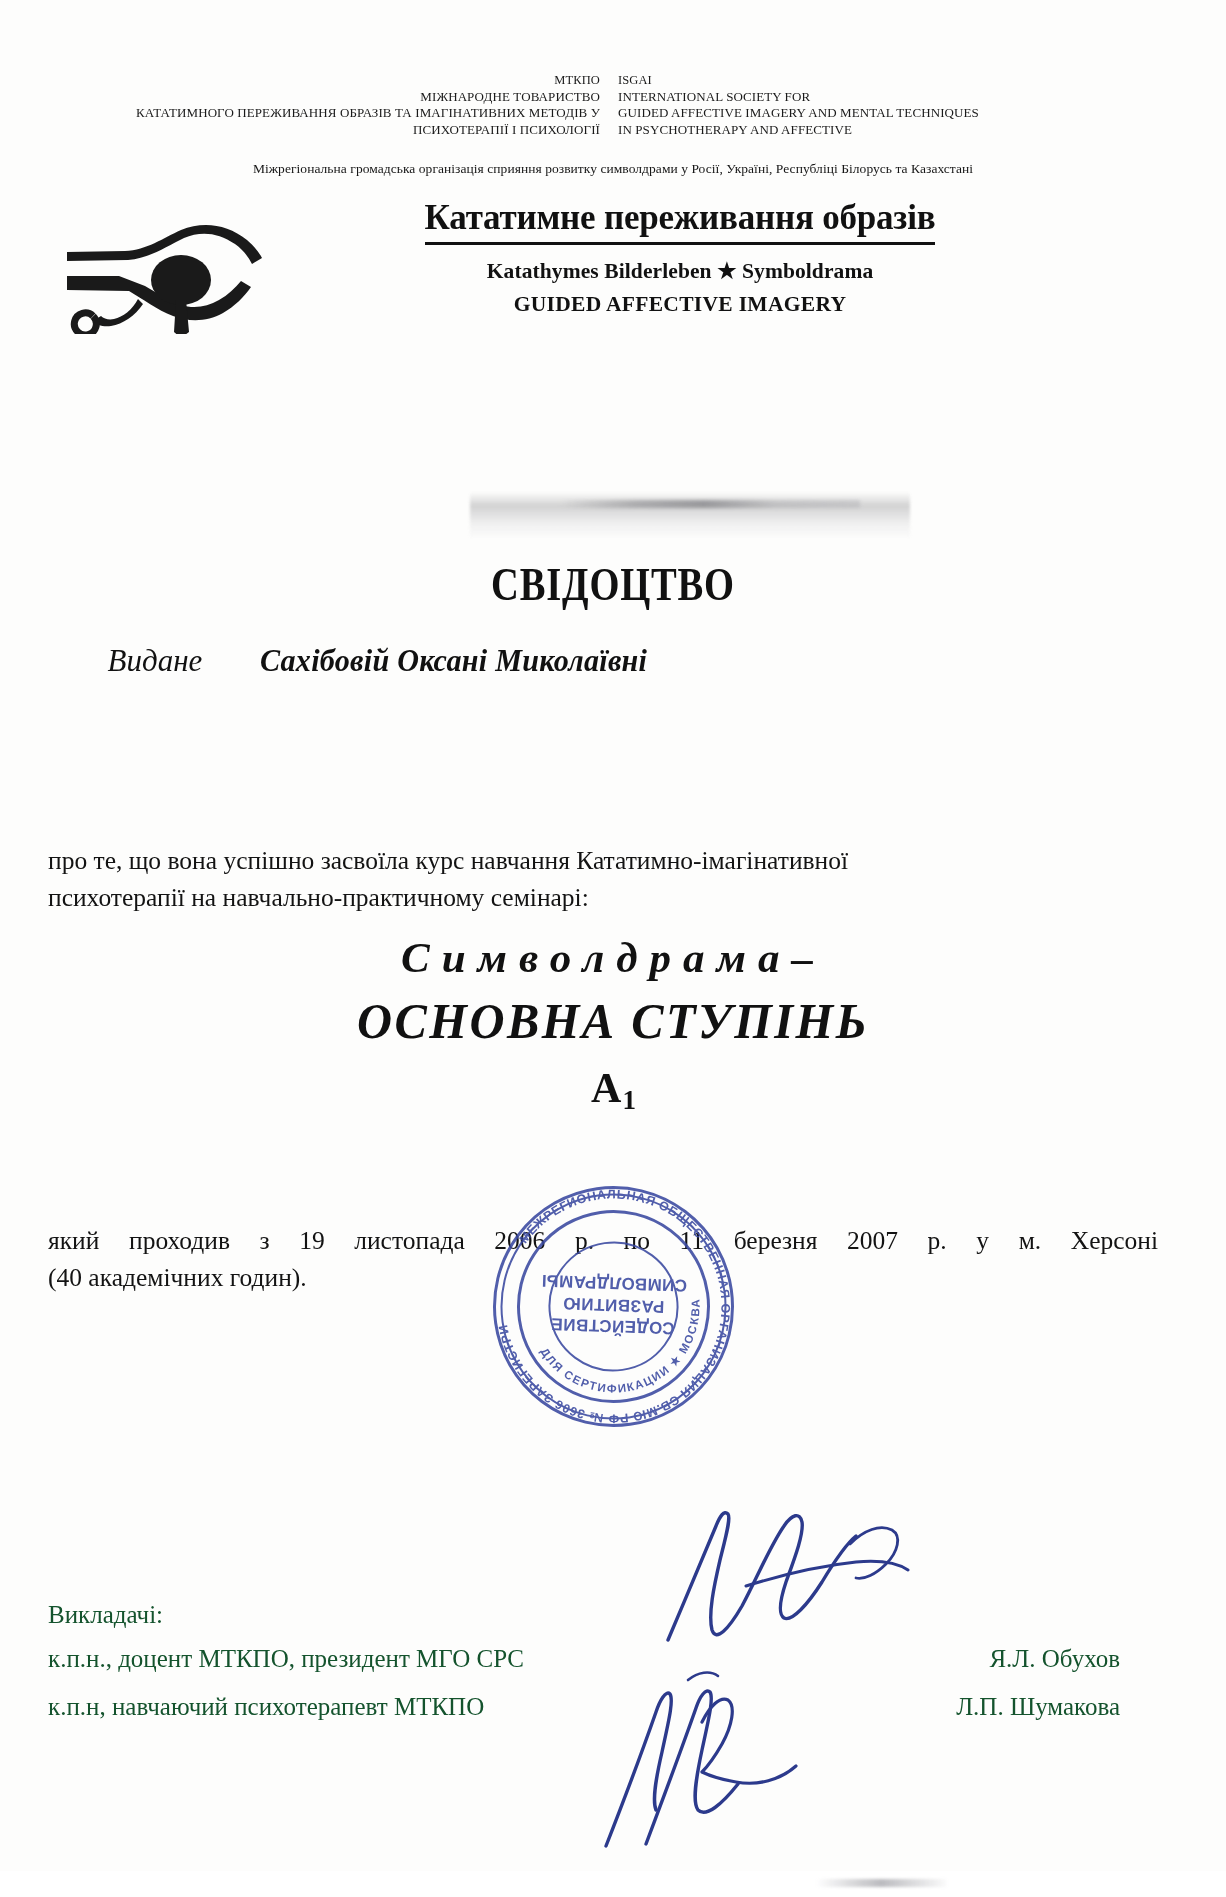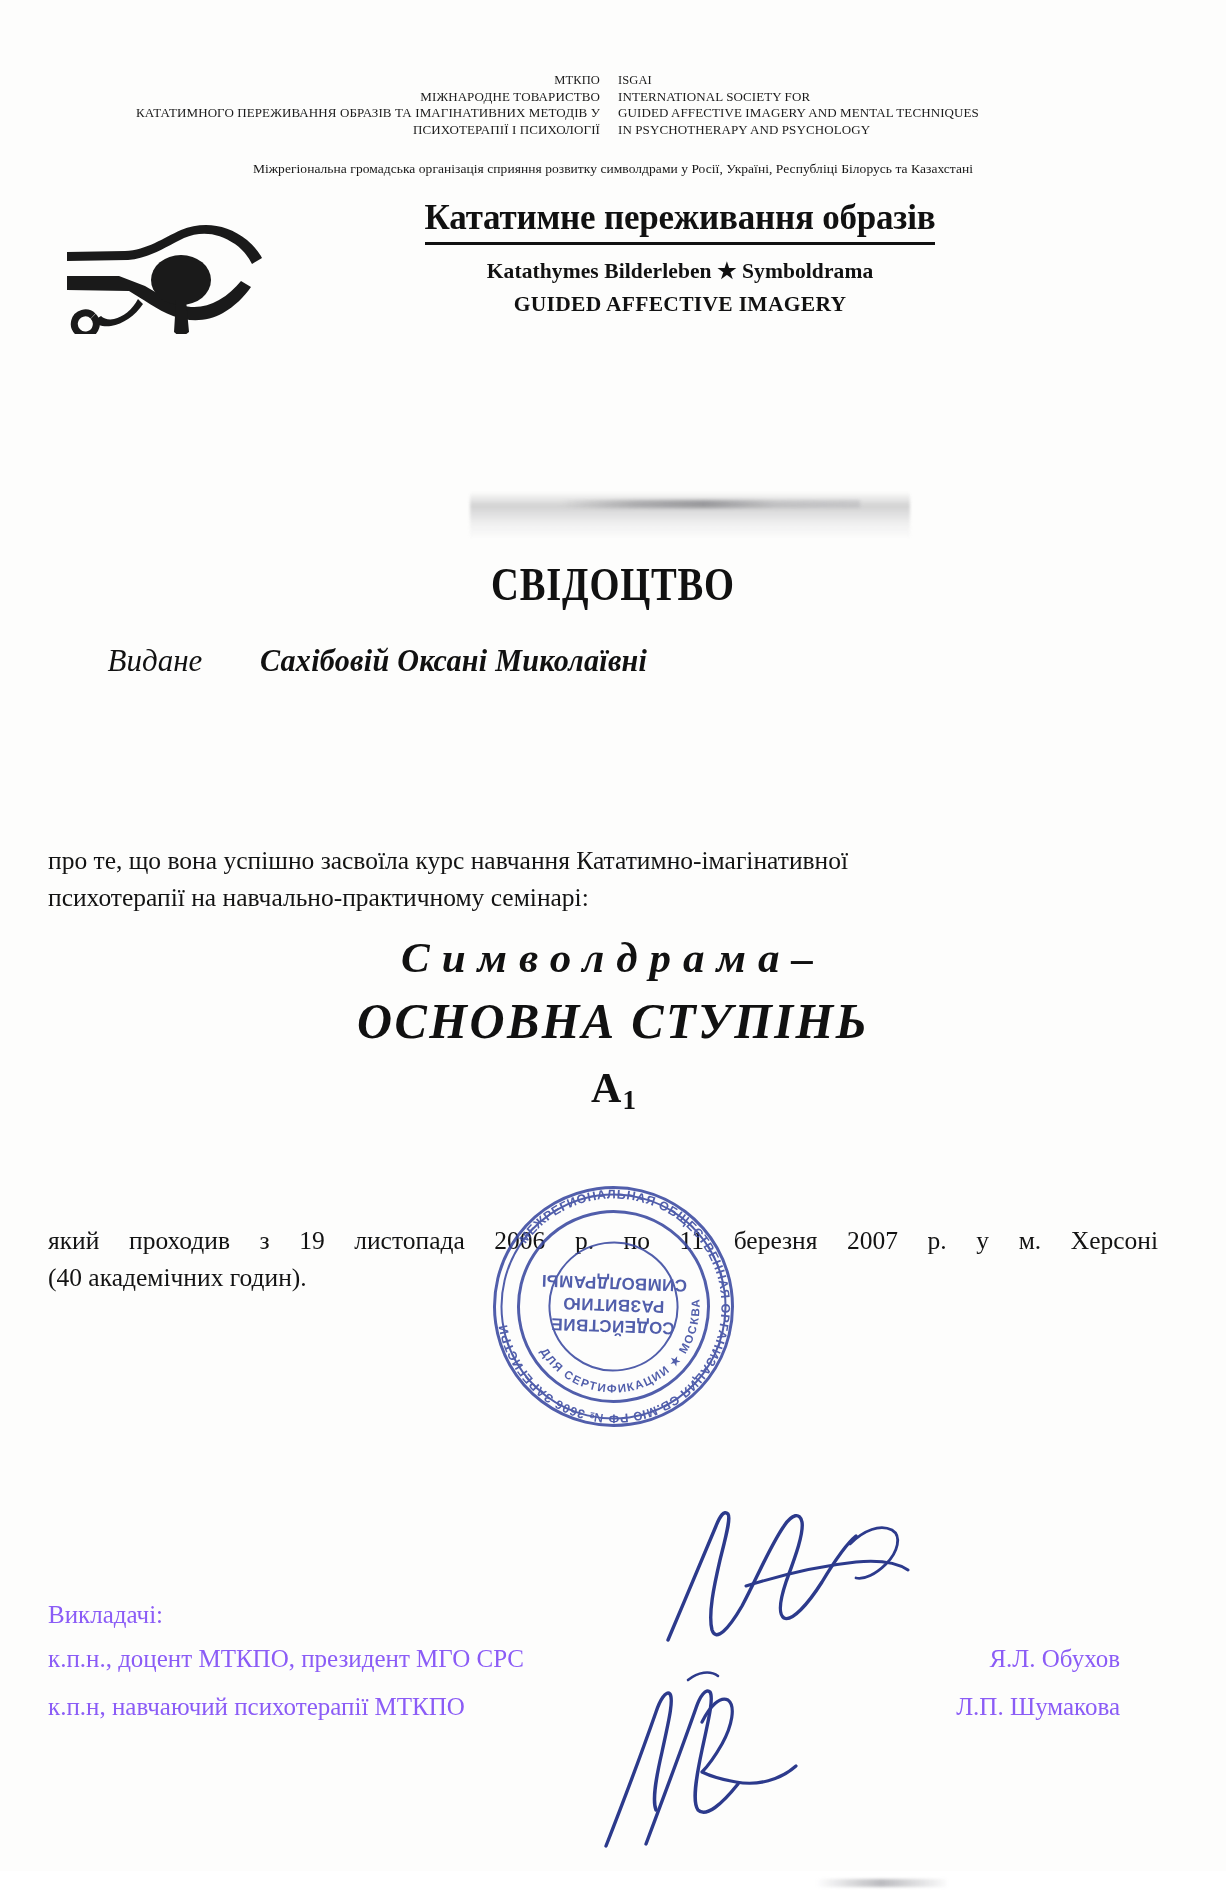--- a/index.html
+++ b/index.html
@@ -274,21 +274,21 @@
   .stamp svg { display: block; }
 
   
   .sig-block {
     position: absolute;
     left: 48px;
     top: 1598px;
     width: 1120px;
     font-size: 25px;
     line-height: 34px;
-    color: #8b5cf6;
+    color: #14532d;
   }
   .sig-teachers-label {
     margin-bottom: 10px;
     font-size: 25px;
   }
   .sig-row {
     display: flex;
     align-items: baseline;
     justify-content: space-between;
     margin-top: 14px;
@@ -356,21 +356,21 @@
       <div class="lh-col-left">
         <div class="lh-line">МТКПО</div>
         <div class="lh-line big">МІЖНАРОДНЕ ТОВАРИСТВО</div>
         <div class="lh-line big">КАТАТИМНОГО  ПЕРЕЖИВАННЯ ОБРАЗІВ  ТА ІМАГІНАТИВНИХ МЕТОДІВ У</div>
         <div class="lh-line big">ПСИХОТЕРАПІЇ І ПСИХОЛОГІЇ</div>
       </div>
       <div class="lh-col-right">
         <div class="lh-line">ISGAI</div>
         <div class="lh-line big">INTERNATIONAL SOCIETY FOR</div>
         <div class="lh-line big">GUIDED AFFECTIVE IMAGERY AND MENTAL TECHNIQUES</div>
-        <div class="lh-line big">IN PSYCHOTHERAPY AND PSYCHOLOGY</div>
+        <div class="lh-line big">IN PSYCHOTHERAPY AND AFFECTIVE</div>
       </div>
     </div>
   </div>
 
   <div class="lh-sub">Міжрегіональна громадська організація сприяння розвитку символдрами у Росії, Україні, Республіці Білорусь та Казахстані</div>
 
   <div class="brandrow">
 
     <div class="logo">
       <svg viewBox="0 0 235 130" width="235" height="130" aria-hidden="true">
@@ -482,21 +482,21 @@
 
   <div class="sig-block">
     <div class="sig-teachers-label">Викладачі:</div>
 
     <div class="sig-row first">
       <div class="sig-title">к.п.н., доцент МТКПО, президент МГО СРС</div>
       <div class="sig-name">Я.Л. Обухов</div>
     </div>
 
     <div class="sig-row">
-      <div class="sig-title">к.п.н, навчаючий психотерапії МТКПО</div>
+      <div class="sig-title">к.п.н, навчаючий психотерапевт МТКПО</div>
       <div class="sig-name">Л.П. Шумакова</div>
     </div>
   </div>
 
   <div class="bottom-edge"></div>
   <div class="bottom-mark"></div>
 
 </div>
 
 </body></html>

